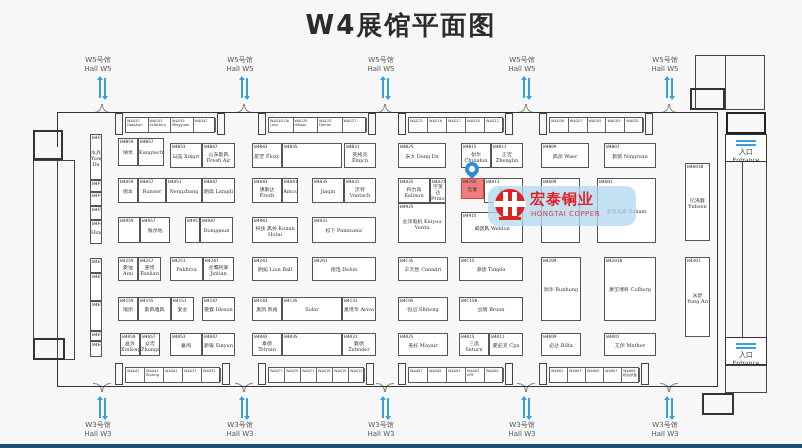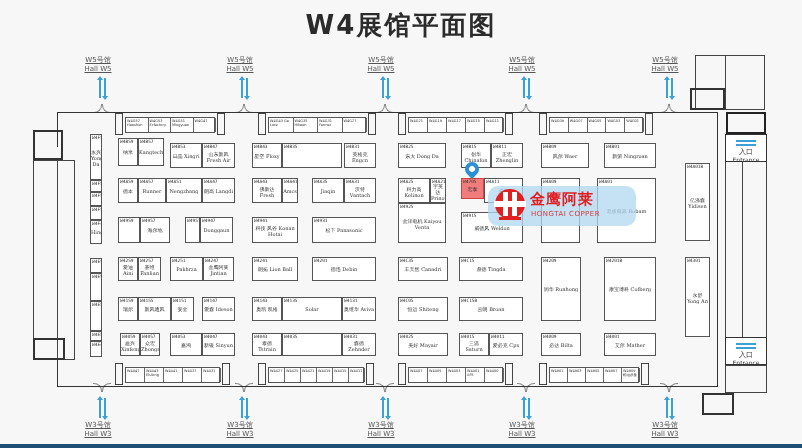--- a/index.html
+++ b/index.html
@@ -1,18 +1,18 @@
 <!DOCTYPE html>
 <html><head>
 <meta charset="utf-8">
 <style>
   html, body { margin:0; padding:0; }
   body { width:802px; height:448px; background:#f7f7f7; position:relative; overflow:hidden; font-family:"DejaVu Sans", sans-serif; }
   .title { position:absolute; top:8px; left:0; width:802px; text-align:center; font-size:26px; font-weight:bold; color:#2b2b2b; letter-spacing:2px; }
-  .hall-link { position:absolute; width:50px; text-align:center; font-size:7px; color:#555; line-height:9px;text-decoration:underline; }
+  .hall-link { position:absolute; width:50px; text-align:center; font-size:7px; color:#555; line-height:9px; }
   .arrows { position:absolute; width:12px; height:22px; }
   .arrows .up, .arrows .down { position:absolute; width:1.5px; height:20px; background:#3aa0d8; }
   .arrows .up { left:3px; top:1px; }
   .arrows .down { left:8px; top:1px; }
   .arrows .up::before { content:""; position:absolute; left:-2.5px; top:-2px; border-left:3.2px solid transparent; border-right:3.2px solid transparent; border-bottom:4px solid #3aa0d8; }
   .arrows .down::after { content:""; position:absolute; left:-2.5px; bottom:-2px; border-left:3.2px solid transparent; border-right:3.2px solid transparent; border-top:4px solid #3aa0d8; }
   .wall { position:absolute; background:#333; }
   .frame { position:absolute; border:1px solid #444; box-sizing:border-box; }
   .booth { position:absolute; border:1px solid #555; background:#fff; box-sizing:border-box; overflow:hidden; }
   .booth .bid { position:absolute; left:1px; top:0; font-size:4.5px; color:#333; font-family:"DejaVu Sans Mono", monospace; white-space:nowrap; }
@@ -567,16 +567,16 @@
 <div class="logo-banner"></div>
 <svg class="logo-mark" viewBox="0 0 40 40">
   <circle cx="20" cy="20" r="15" fill="#e02020"></circle>
   <rect x="4" y="17" width="32" height="6" fill="#fff"></rect>
   <rect x="13" y="8" width="5" height="10" fill="#fff"></rect>
   <rect x="22" y="8" width="5" height="10" fill="#fff"></rect>
   <rect x="13" y="22" width="5" height="10" fill="#fff"></rect>
   <rect x="22" y="22" width="5" height="10" fill="#fff"></rect>
   <rect x="9" y="33" width="22" height="3" fill="#e02020"></rect>
 </svg>
-<div class="logo-cn">金鹰阿莱</div>
+<div class="logo-cn">宏泰铜业</div>
 <div class="logo-en">HONGTAI COPPER</div>
 
 <div class="bottom-bar"></div>
 
 </body></html>

